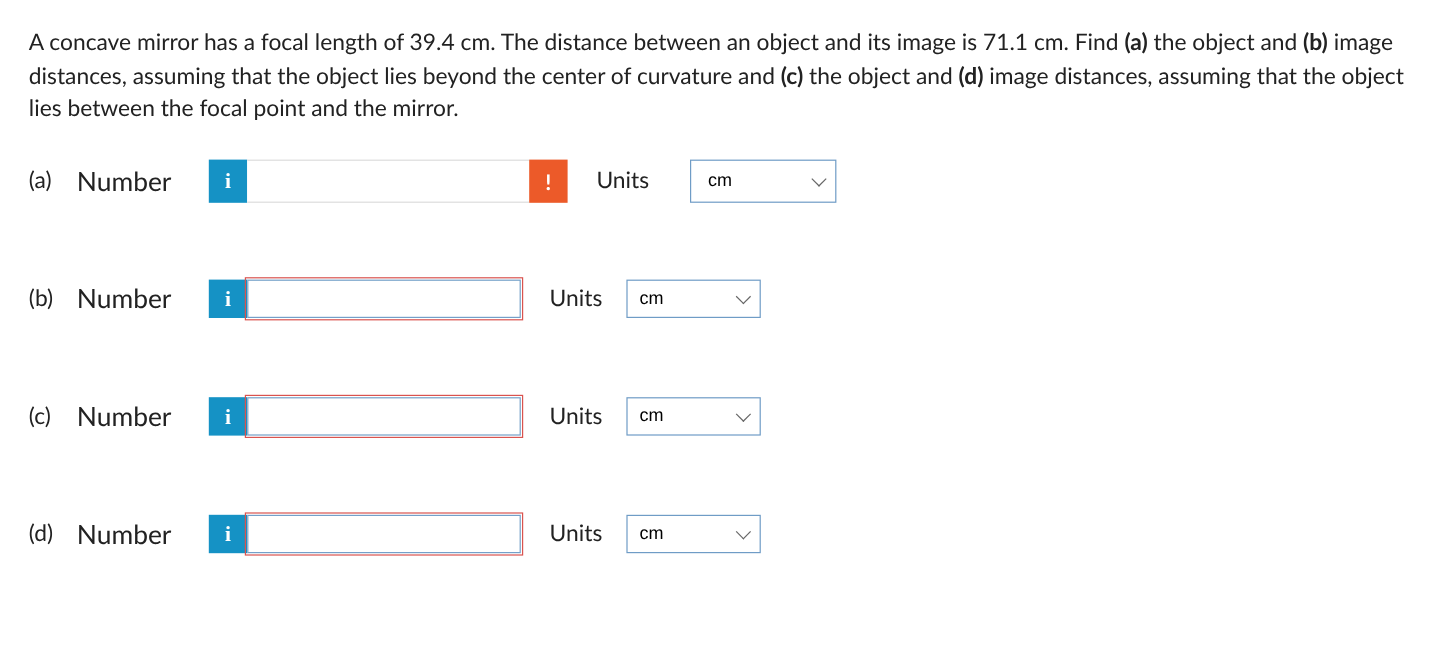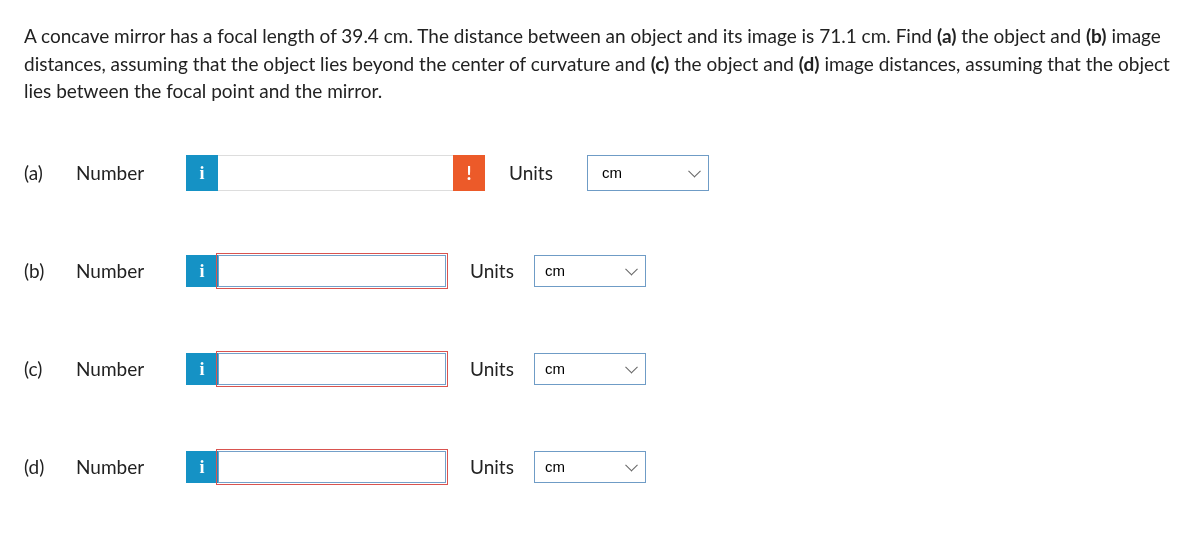--- a/index.html
+++ b/index.html
@@ -4,36 +4,35 @@
   <style>
     * { box-sizing: border-box; margin: 0; padding: 0; }
     body {
       font-family: 'Lato', 'Helvetica Neue', Arial, sans-serif;
       font-size: 19px;
       color: #222;
       padding: 22px 24px;
       background: #fff;
       line-height: 1.45;
     }
-    .question-text { margin-bottom: 48px; }
+    .question-text { margin-bottom: 26px; }
     .question-text b { font-weight: 700; }
     .answer-row {
       display: flex;
       align-items: center;
       margin-bottom: 58px;
       height: 40px;
     }
     .part-label {
       width: 40px;
       font-size: 19px;
     }
     .number-label {
       width: 110px;
-      font-size: 19px;
-      margin-left: 12px;
+      font-size: 22px;
     }
     .info-badge {
       width: 32px;
       height: 32px;
       background: #1592c5;
       color: #fff;
       display: flex;
       align-items: center;
       justify-content: center;
       font-family: Georgia, serif;

